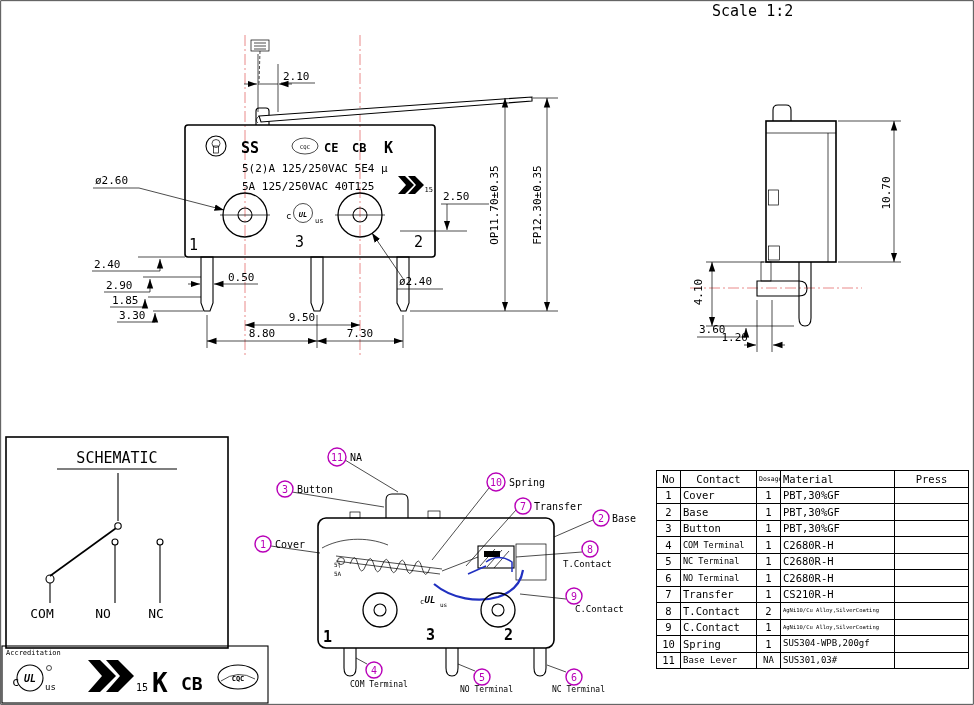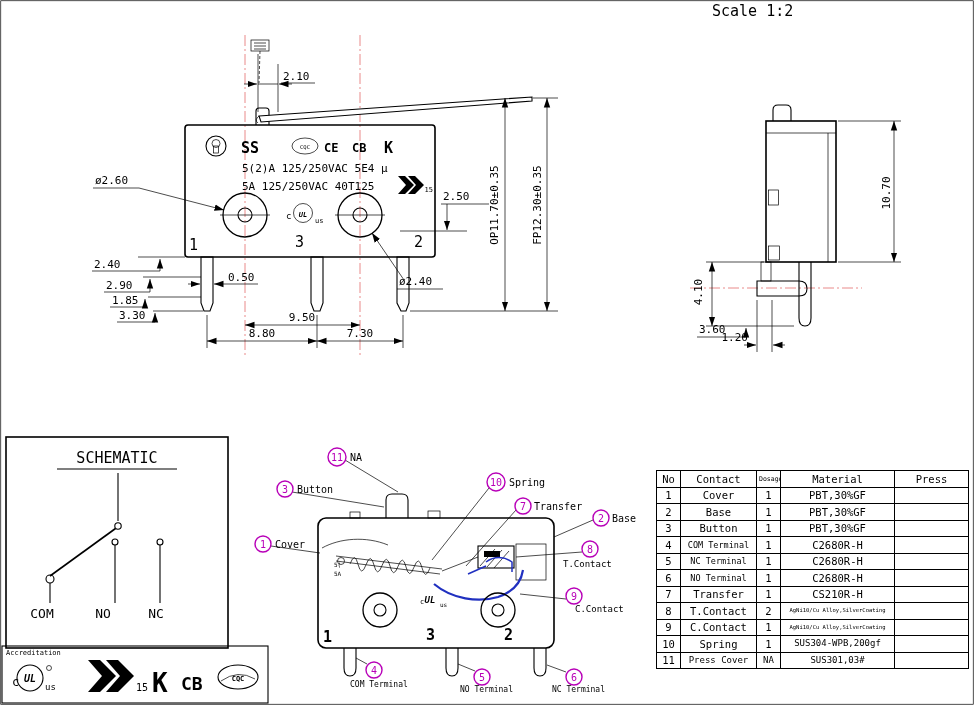--- a/index.html
+++ b/index.html
@@ -26,21 +26,21 @@
   svg .t5{font-size:5.5px}
   svg .b{font-weight:bold}
   svg .i{font-style:italic}
   svg .mid{text-anchor:middle}
   .parts{position:absolute;left:656px;top:470px;width:313px}
   .parts table{border-collapse:collapse;width:100%;table-layout:fixed;color:#000}
   .parts th,.parts td{border:1px solid #000;height:15.5px;padding:0 2px;font-weight:normal;
       font-size:10.5px;white-space:nowrap;overflow:hidden;line-height:1;
       font-family:"DejaVu Sans Mono",monospace}
   .parts .a-c{text-align:center}
-  .parts .a-l{text-align:center}
+  .parts .a-l{text-align:left}
   .fs85{font-size:8.5px !important}
   .fs55{font-size:5.5px !important}
   .fs9{font-size:9px !important}
   .fs65{font-size:6.5px !important}
 </style>
 </head>
 <body>
 
 <div class="sheet">
 <svg width="974" height="705" viewBox="0 0 974 705">
@@ -462,21 +462,21 @@
   </tr>
   <tr>
     <td class="a-c">10</td>
     <td class="a-l">Spring</td>
     <td class="a-c">1</td>
     <td class="a-l fs9">SUS304-WPB,200gf</td>
     <td></td>
   </tr>
   <tr>
     <td class="a-c">11</td>
-    <td class="a-l fs9">Press Cover</td>
+    <td class="a-l fs9">Base Lever</td>
     <td class="a-c fs9">NA</td>
     <td class="a-l fs9">SUS301,03#</td>
     <td></td>
   </tr>
 </tbody>
       </table>
 </div>
 </div>
 
 </body></html>

